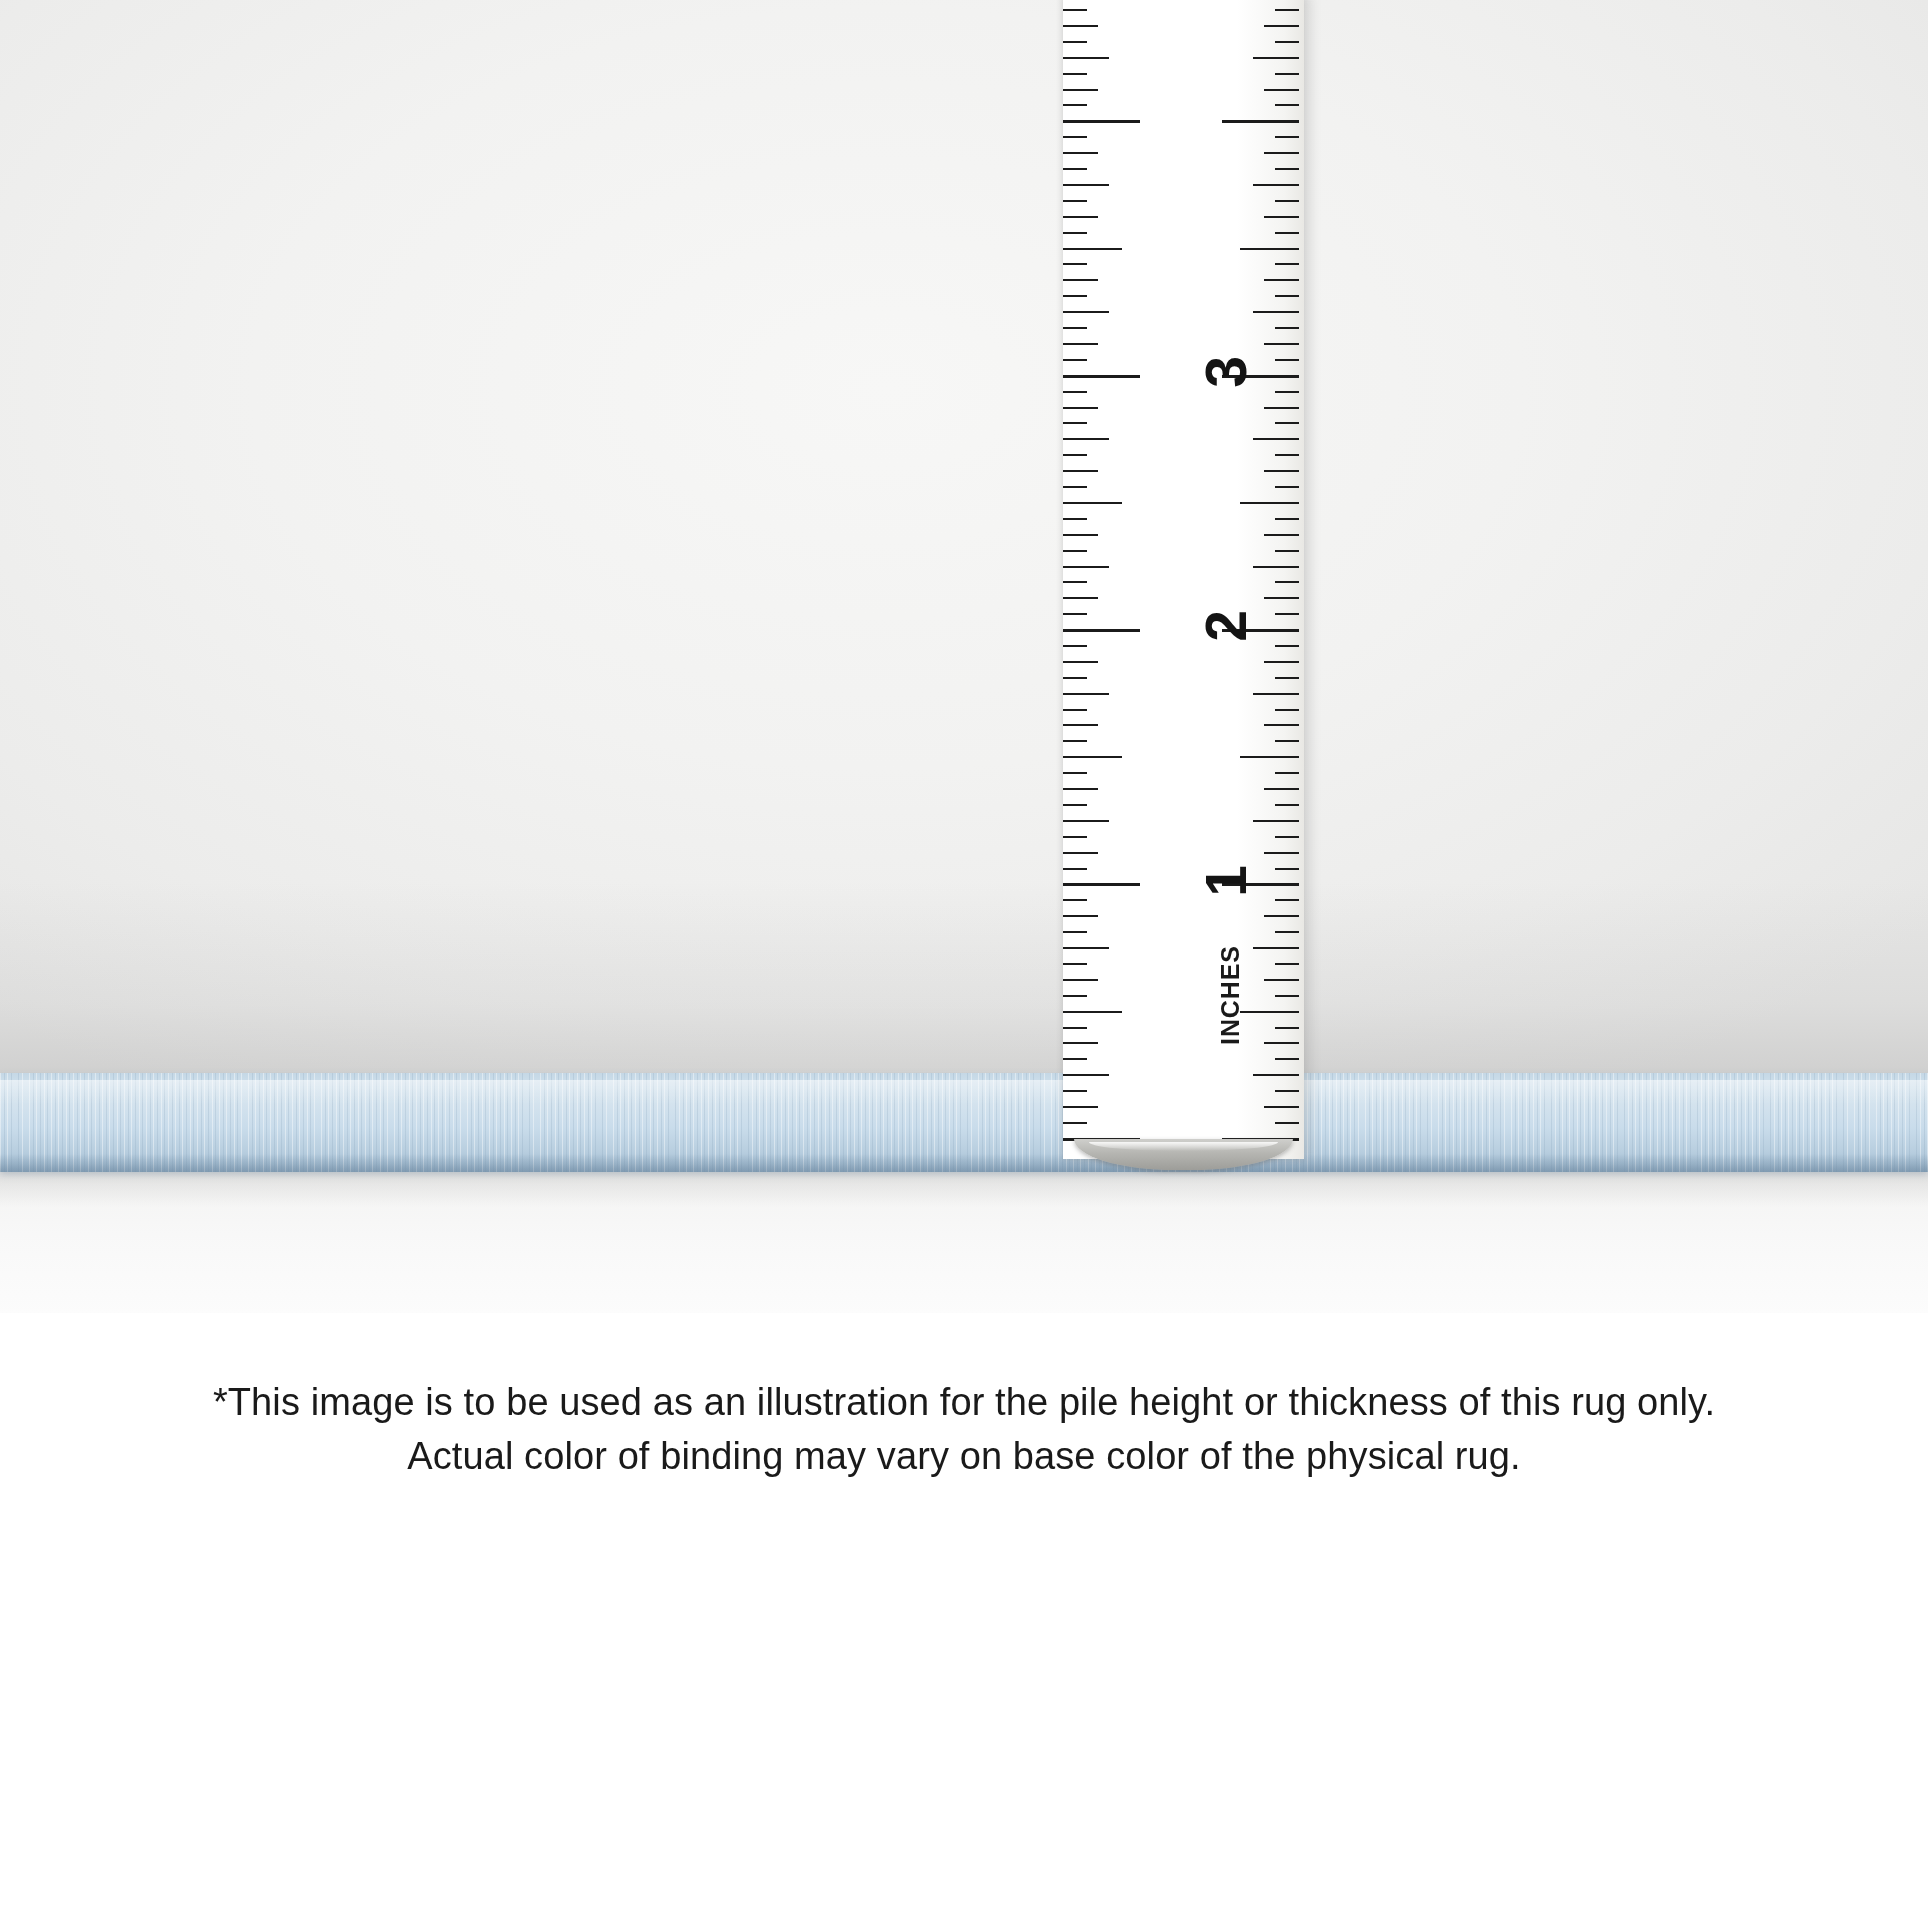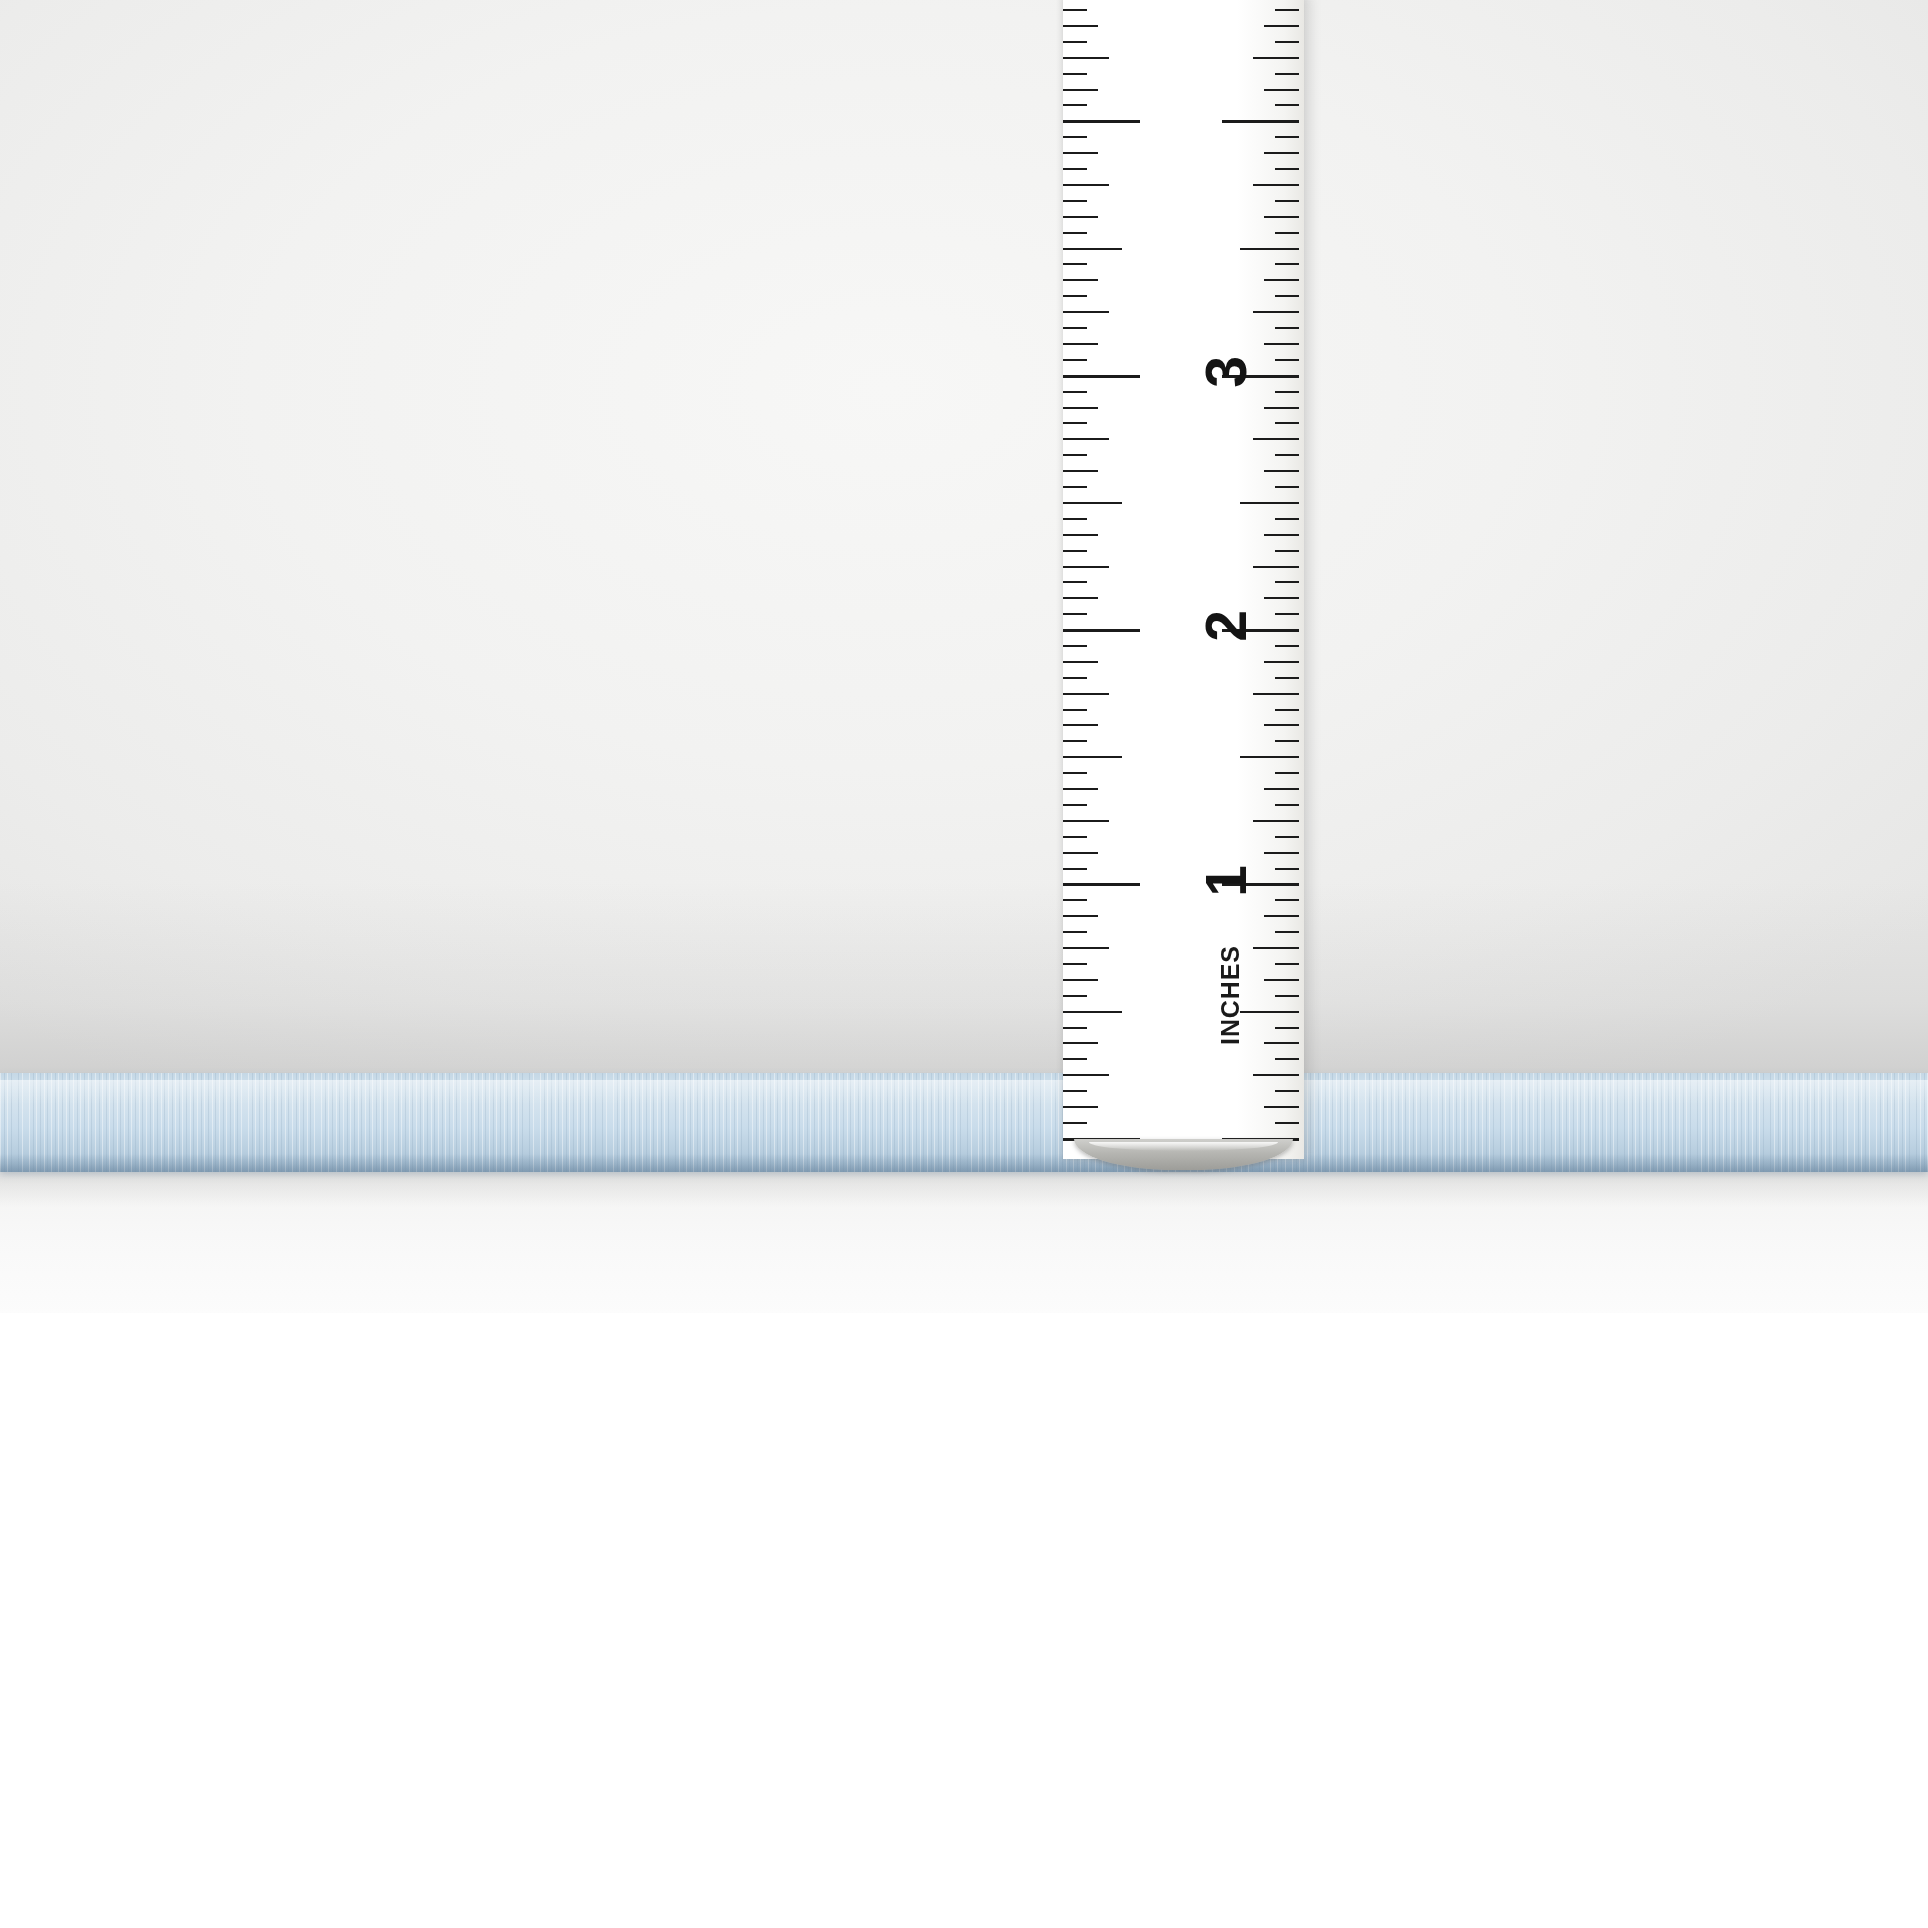--- a/index.html
+++ b/index.html
@@ -385,15 +385,19 @@
           <div class="num" style="top: 635px;">2</div>
           <div class="num" style="top: 381px;">3</div>
           <div class="unit-label" style="top: 1002px;">INCHES</div>
         </div>
     </div>
     <div id="ruler-endcap"></div>
     <div id="ruler-endcap-hi"></div>
 
   </div>
 
+  <div id="caption">
+    <span class="line">*This image is to be used as an illustration for the pile height or thickness of this rug only.</span>
+    <span class="line">Actual color of binding may vary on base color of the physical rug.</span>
+  </div>
 
 </div>
 
 
 </body></html>

